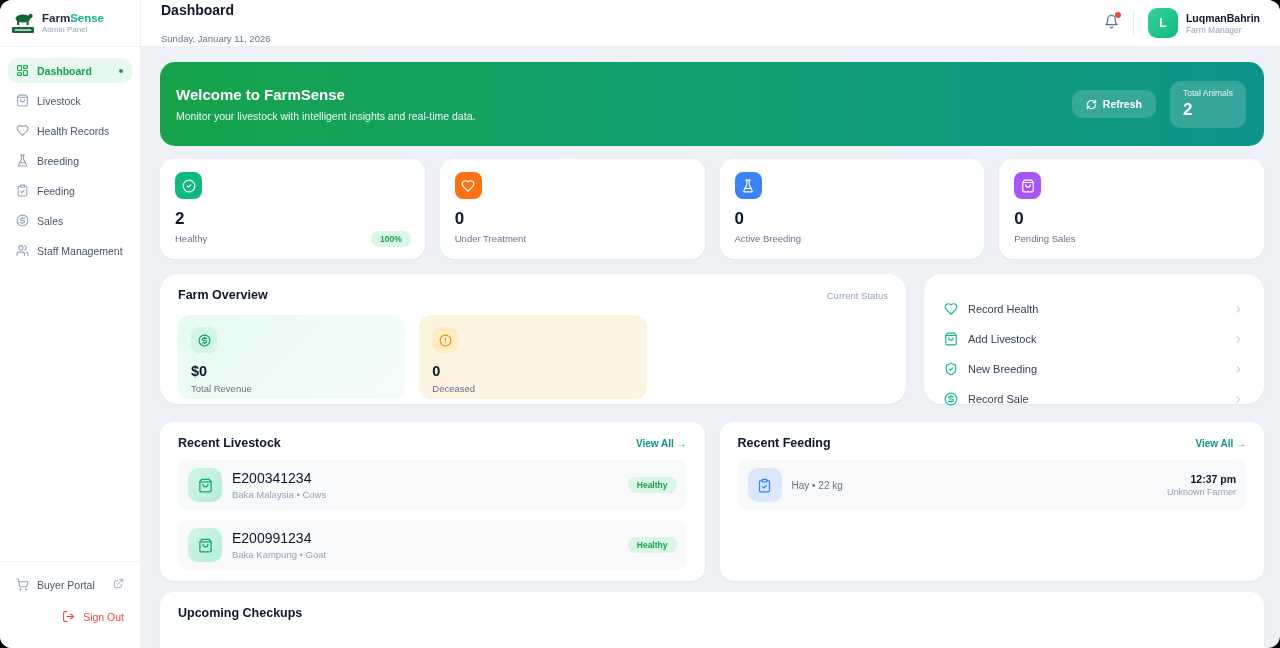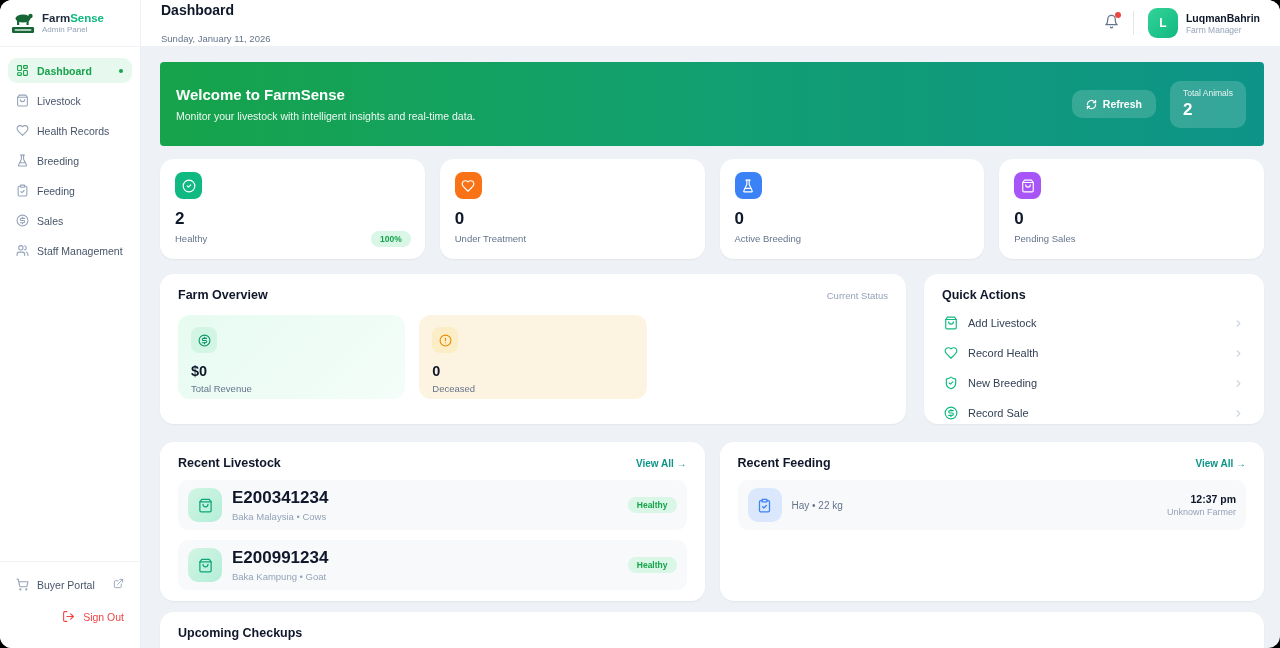--- a/index.html
+++ b/index.html
@@ -37,21 +37,21 @@
   .bell-dot { position:absolute; top:-2px; right:-2px; width:6px; height:6px; background:#ef4444; border-radius:50%; }
   .top-divider { width:1px; height:24px; background:#e5e7eb; }
   .user-chip { display:flex; align-items:center; gap:8px; cursor:pointer; }
   .avatar { width:30px; height:30px; border-radius:9px; background:linear-gradient(135deg,#34d399,#10b981); color:#fff; font-size:12px; font-weight:700; display:flex; align-items:center; justify-content:center; }
   .user-name { font-size:10.5px; font-weight:700; color:#0f172a; }
   .user-role { font-size:8.5px; color:#94a3b8; margin-top:1px; }
 
   .content { flex:1; padding:15px 16px 0 19px; overflow:hidden; }
 
   
-  .banner { height:84px; border-radius:4px; background:linear-gradient(90deg,#16a34a 0%,#12a06e 45%,#0d9488 100%); color:#fff; display:flex; align-items:center; justify-content:space-between; padding:0 18px 0 16px; }
+  .banner { height:84px; border-radius:15px; background:linear-gradient(90deg,#16a34a 0%,#12a06e 45%,#0d9488 100%); color:#fff; display:flex; align-items:center; justify-content:space-between; padding:0 18px 0 16px; }
   .banner-title { font-size:15px; font-weight:700; }
   .banner-sub { font-size:10.5px; opacity:.92; margin-top:7px; }
   .banner-right { display:flex; align-items:center; gap:14px; }
   .refresh-btn { display:flex; align-items:center; gap:6px; background:rgba(255,255,255,.17); border:none; color:#fff; font-family:inherit; font-size:10.5px; font-weight:700; padding:8px 14px; border-radius:10px; cursor:pointer; }
   .refresh-btn svg { width:11px; height:11px; }
   .total-box { background:rgba(255,255,255,.17); border-radius:10px; padding:7px 13px 8px; min-width:72px; }
   .total-label { font-size:8.5px; opacity:.88; }
   .total-value { font-size:17px; font-weight:700; margin-top:2px; }
 
   
@@ -60,21 +60,21 @@
   .stat-icon { width:27px; height:27px; border-radius:8px; color:#fff; display:flex; align-items:center; justify-content:center; }
   .stat-icon svg { width:14px; height:14px; }
   .c-green { background:#10b981; } .c-orange { background:#f97316; } .c-blue { background:#3b82f6; } .c-purple { background:#a855f7; }
   .stat-value { font-size:17px; font-weight:700; color:#0f172a; margin-top:10px; }
   .stat-label { font-size:9.5px; color:#64748b; margin-top:4px; }
   .stat-badge { position:absolute; right:14px; bottom:12px; background:#d9f6e7; color:#16a34a; font-size:8.5px; font-weight:700; padding:3px 9px; border-radius:999px; }
 
   
   .row2 { display:grid; grid-template-columns:1fr 340px; gap:18px; margin-top:15px; }
   .panel { background:#fff; border-radius:14px; padding:14px 18px; box-shadow:0 1px 2px rgba(15,23,42,.05); }
-  .row2 .panel { height:150px; }
+  .row2 .panel { height:130px;border-radius:18px; }
   .panel-head { display:flex; align-items:center; justify-content:space-between; }
   .panel-title { font-size:12.5px; font-weight:700; color:#0f172a; }
   .muted-label { font-size:9.5px; color:#94a3b8; }
   .view-all { font-size:10px; font-weight:700; color:#0d9488; text-decoration:none; cursor:pointer; }
 
   .overview-grid { display:grid; grid-template-columns:repeat(3,1fr); gap:14px; margin-top:13px; }
   .metric { border-radius:12px; padding:12px 13px; height:84px; }
   .m-green { background:linear-gradient(135deg,#e7fbf1,#f4fdf9); }
   .m-blue  { background:#edf1fe; }
   .m-amber { background:#fdf3e1; }
@@ -91,21 +91,21 @@
   .qa-label { font-size:11px; font-weight:500; color:#334155; }
   .qa-chev { margin-left:auto; width:11px; height:11px; color:#cbd5e1; }
 
   
   .row3 { display:grid; grid-template-columns:1fr 1fr; gap:15px; margin-top:18px; }
   .row3 .panel { height:159px; }
   .list-row { display:flex; align-items:center; gap:10px; background:#f7f9fb; border-radius:10px; padding:8px 10px; margin-top:10px; cursor:pointer; }
   .ls-icon { width:34px; height:34px; border-radius:10px; background:linear-gradient(135deg,#d2f5e3,#b3eed9); color:#0ca678; display:flex; align-items:center; justify-content:center; flex-shrink:0; }
   .ls-icon svg { width:15px; height:15px; }
   .fd-icon { background:#dbe7fd; color:#3b82f6; }
-  .ls-id { font-size:17px; font-weight:700; color:#0f172a; }
+  .ls-id { font-size:14px; font-weight:400; color:#0f172a; }
   .ls-meta { font-size:9.5px; color:#94a3b8; margin-top:3px; }
   .badge-healthy { margin-left:auto; background:#d9f6e7; color:#16a34a; font-size:8.5px; font-weight:700; padding:3px 9px; border-radius:999px; }
   .fd-text { font-size:10px; color:#64748b; }
   .fd-right { margin-left:auto; text-align:right; }
   .fd-time { font-size:10.5px; font-weight:700; color:#0f172a; }
   .fd-by { font-size:9px; color:#94a3b8; margin-top:2px; }
 
   
   .partial { margin-top:11px; background:#fff; border-radius:14px 14px 0 0; padding:14px 18px 40px; box-shadow:0 1px 2px rgba(15,23,42,.05); }
 </style>
@@ -338,38 +338,37 @@
                     <path d="M12 16h.01"></path>
                   </svg>
                 </div>
               <div class="metric-value">0</div>
               <div class="metric-label">Deceased</div>
             </div>
           </div>
         </div>
 
         <div class="panel">
-          <div class="panel-title">Quick Actions</div>
           <div style="margin-top:6px;">
+            <div class="qa-row">
+              <svg class="qa-ic" viewBox="0 0 24 24" fill="none" stroke="currentColor" stroke-width="2" stroke-linecap="round" stroke-linejoin="round">
+                  <path d="M19 14c1.49-1.46 3-3.21 3-5.5A5.5 5.5 0 0 0 16.5 3c-1.76 0-3 .5-4.5 2-1.5-1.5-2.74-2-4.5-2A5.5 5.5 0 0 0 2 8.5c0 2.3 1.51 4.04 3 5.5l7 7Z"></path>
+                </svg>
+              <span class="qa-label">Record Health</span>
+              <svg class="qa-chev" viewBox="0 0 24 24" fill="none" stroke="currentColor" stroke-width="2.4" stroke-linecap="round" stroke-linejoin="round">
+                  <path d="m9 18 6-6-6-6"></path>
+                </svg>
+            </div>
             <div class="qa-row">
               <svg class="qa-ic" viewBox="0 0 24 24" fill="none" stroke="currentColor" stroke-width="2" stroke-linecap="round" stroke-linejoin="round">
                   <path d="M6 2 3 6v14a2 2 0 0 0 2 2h14a2 2 0 0 0 2-2V6l-3-4Z"></path>
                   <path d="M3 6h18"></path>
                   <path d="M16 10a4 4 0 0 1-8 0"></path>
                 </svg>
               <span class="qa-label">Add Livestock</span>
-              <svg class="qa-chev" viewBox="0 0 24 24" fill="none" stroke="currentColor" stroke-width="2.4" stroke-linecap="round" stroke-linejoin="round">
-                  <path d="m9 18 6-6-6-6"></path>
-                </svg>
-            </div>
-            <div class="qa-row">
-              <svg class="qa-ic" viewBox="0 0 24 24" fill="none" stroke="currentColor" stroke-width="2" stroke-linecap="round" stroke-linejoin="round">
-                  <path d="M19 14c1.49-1.46 3-3.21 3-5.5A5.5 5.5 0 0 0 16.5 3c-1.76 0-3 .5-4.5 2-1.5-1.5-2.74-2-4.5-2A5.5 5.5 0 0 0 2 8.5c0 2.3 1.51 4.04 3 5.5l7 7Z"></path>
-                </svg>
-              <span class="qa-label">Record Health</span>
               <svg class="qa-chev" viewBox="0 0 24 24" fill="none" stroke="currentColor" stroke-width="2.4" stroke-linecap="round" stroke-linejoin="round">
                   <path d="m9 18 6-6-6-6"></path>
                 </svg>
             </div>
             <div class="qa-row">
               <svg class="qa-ic" viewBox="0 0 24 24" fill="none" stroke="currentColor" stroke-width="2" stroke-linecap="round" stroke-linejoin="round">
                   <path d="M20 13c0 5-3.5 7.5-7.7 8.9a1 1 0 0 1-.6 0C7.5 20.5 4 18 4 13V6a1 1 0 0 1 1-1c2 0 4.5-1.2 6.2-2.7a1 1 0 0 1 1.6 0C14.5 3.8 17 5 19 5a1 1 0 0 1 1 1Z"></path>
                   <path d="m9 12 2 2 4-4"></path>
                 </svg>
               <span class="qa-label">New Breeding</span>

